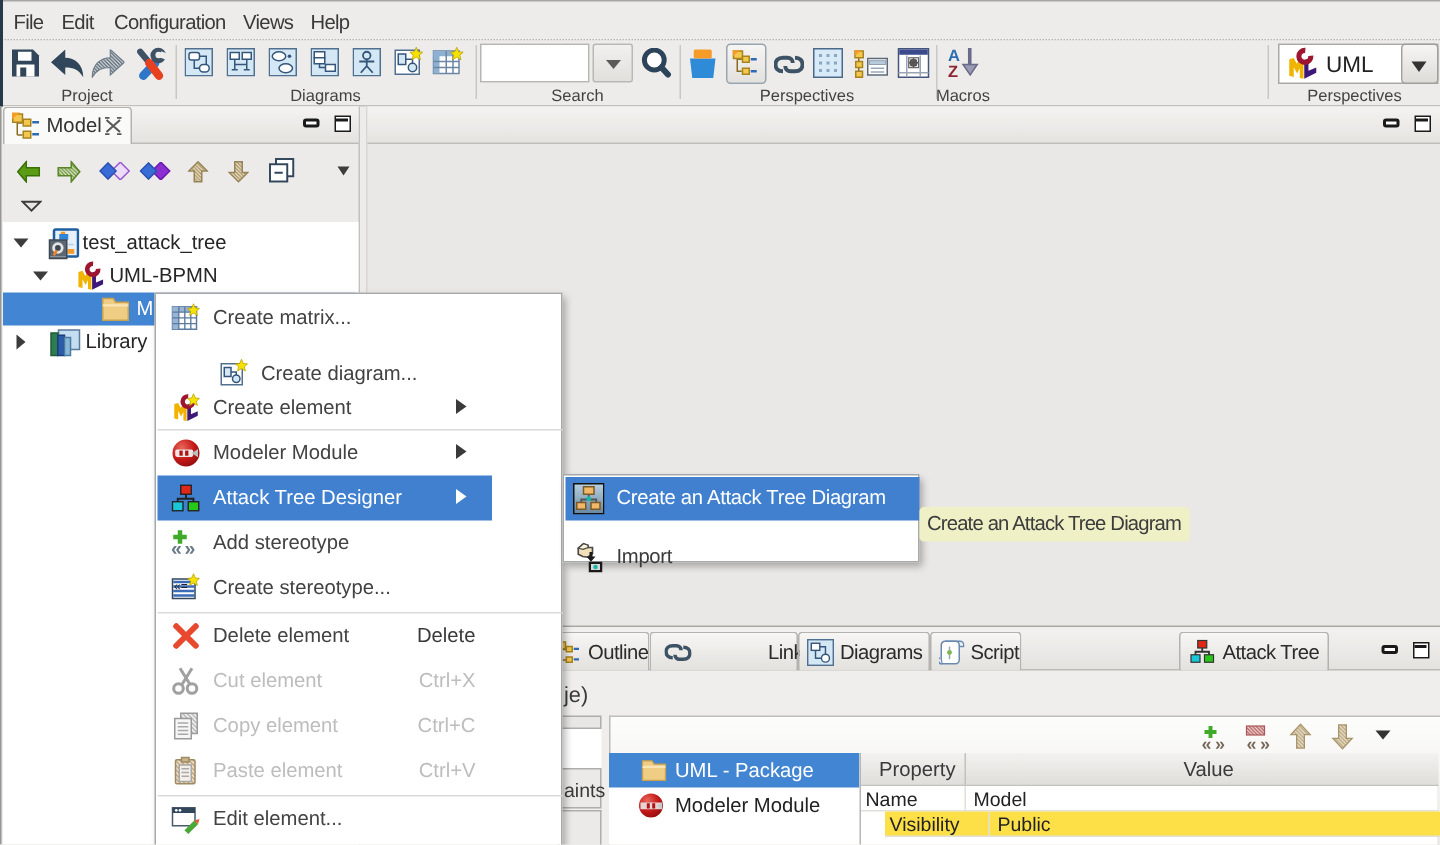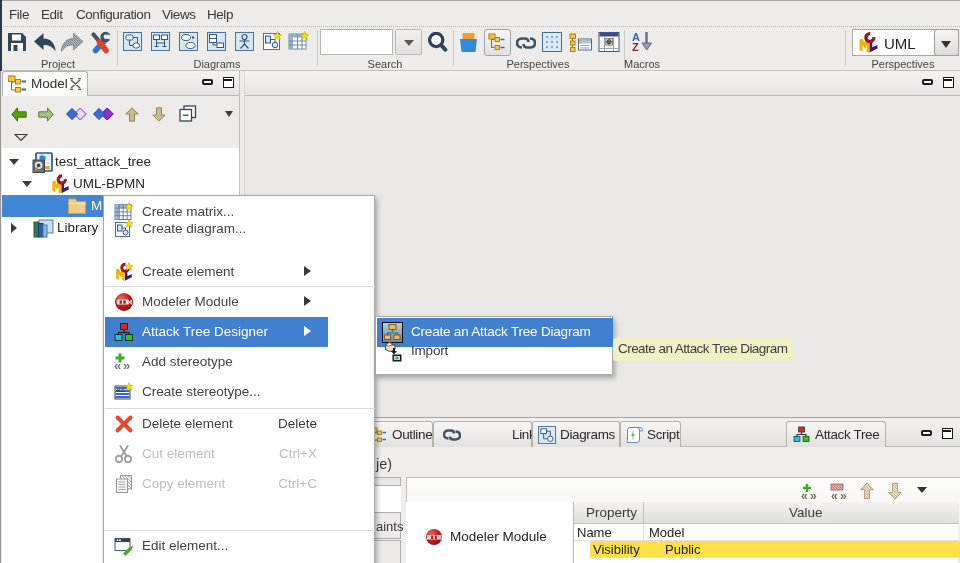--- a/index.html
+++ b/index.html
@@ -497,20 +497,27 @@
         </defs>
       <path d="M9 1 L16.5 9 H12 V19.5 H6 V9 H1.5 Z" fill="url(#htan3)" stroke="#a8946a"></path>
     </svg>
     <svg class="abs" style="left:480px; top:4px;" width="16" height="18" viewBox="0 0 18 21">
       <path d="M9 20 L16.5 12 H12 V1.5 H6 V12 H1.5 Z" fill="url(#htan3)" stroke="#a8946a"></path>
     </svg>
     <div class="abs" style="left:510px; top:9px; width:0; height:0; border-top:6px solid #333; border-left:5px solid transparent; border-right:5px solid transparent;"></div>
   </div>
 
   <div class="abs" style="left:171px; top:84px; width:167px; height:62px; background:#fff;">
+    <div class="abs" style="left:0; top:0; width:167px; height:23px; background:#4285d2;">
+      <svg class="abs" style="left:21px; top:3px;" width="18" height="17" viewBox="0 0 20 18">
+        <path d="M1.5 4.5 v-2.5 h7 l1.5 2.5 h8.5 v12 h-17 z" fill="#f0cd84" stroke="#c8a24e"></path>
+        <path d="M1.5 6.5 h17" stroke="#f8e4b4" stroke-width="1.5"></path>
+      </svg>
+      <span class="abs" style="left:44px; top:4px; font-size:13.5px; color:#fff;">UML - Package</span>
+    </div>
     <div class="abs" style="left:0; top:23px; width:167px; height:24px;">
       <svg class="abs" style="left:19px; top:3px;" width="18" height="18" viewBox="0 0 18 18">
         <defs>
             <radialGradient id="rg1" cx="0.35" cy="0.3" r="0.9">
               <stop offset="0" stop-color="#e86858"></stop>
               <stop offset="0.5" stop-color="#c41818"></stop>
               <stop offset="1" stop-color="#7a0a0a"></stop>
             </radialGradient>
           </defs>
         <circle cx="9" cy="9" r="8" fill="url(#rg1)"></circle>
@@ -547,21 +554,21 @@
   <div class="mi" style="top:1px;">
     <svg class="ic" viewBox="0 0 20 20">
       <rect x="1" y="2.5" width="16" height="15" fill="#fff" stroke="#5a7a9e"></rect>
       <rect x="1" y="2.5" width="16" height="3.6" fill="#9ab4d4"></rect>
       <rect x="1" y="2.5" width="4.2" height="15" fill="#9ab4d4"></rect>
       <path d="M1 6.1 h16 M1 9.9 h16 M1 13.7 h16 M5.2 2.5 v15 M9.2 2.5 v15 M13.2 2.5 v15" stroke="#5a7a9e" stroke-width="0.9" fill="none"></path>
       <path d="M15 0.5 l1.2 2.8 2.8 .3 -2.1 1.9 .7 2.8 -2.6 -1.6 -2.6 1.6 .7 -2.8 -2.1 -1.9 2.8 -.3 z" fill="#f4e300" stroke="#b99b00" stroke-width="0.5"></path>
     </svg>
     <span class="tx">Create matrix...</span>
   </div>
-  <div class="mi" style="top:18px;">
+  <div class="mi" style="top:38px;margin-left:32px;">
     <svg class="ic" viewBox="0 0 20 20">
       <rect x="1.5" y="3.5" width="14" height="14" fill="#fff" stroke="#51708f"></rect>
       <rect x="3.5" y="6" width="4.5" height="6" fill="#d3e7f5" stroke="#35567a"></rect>
       <circle cx="11.5" cy="13.5" r="2.5" fill="#d3e7f5" stroke="#35567a"></circle>
       <path d="M8 9 H11.5 V11" fill="none" stroke="#35567a"></path>
       <path d="M15 0.5 l1.2 2.8 2.8 .3 -2.1 1.9 .7 2.8 -2.6 -1.6 -2.6 1.6 .7 -2.8 -2.1 -1.9 2.8 -.3 z" fill="#f4e300" stroke="#b99b00" stroke-width="0.5"></path>
     </svg>
     <span class="tx">Create diagram...</span>
   </div>
   <div class="mi" style="top:61px;">
@@ -651,20 +658,36 @@
   </div>
   <div class="mi dis" style="top:273px;">
     <svg class="ic" viewBox="0 0 20 20">
       <rect x="6.5" y="1.5" width="11" height="13.5" fill="url(#hgray)" stroke="#9a9a9a"></rect>
       <rect x="2.5" y="5" width="11" height="13.5" fill="#f6f6f6" stroke="#9a9a9a"></rect>
       <path d="M4.5 8 h7 M4.5 10.5 h7 M4.5 13 h7 M4.5 15.5 h7" stroke="#a8a8a8"></path>
     </svg>
     <span class="tx">Copy element</span>
       <span class="ac">Ctrl+C</span>
   </div>
+  <div class="mi dis" style="top:303px;">
+    <svg class="ic" viewBox="0 0 20 20">
+      <defs>
+          <pattern id="htan2" width="3" height="3" patternUnits="userSpaceOnUse">
+            <rect width="3" height="3" fill="#eee6d8"></rect>
+            <path d="M0 0 L3 3 M-1 2 L2 5 M2 -1 L5 2" stroke="#b89a6a" stroke-width="0.9"></path>
+          </pattern>
+        </defs>
+      <rect x="3" y="2.5" width="13" height="16" rx="1" fill="url(#htan2)" stroke="#a08a62"></rect>
+      <rect x="7" y="1" width="5" height="3" fill="#c8b48e" stroke="#a08a62"></rect>
+      <rect x="5.5" y="6" width="8" height="11" fill="#f4f0e8" stroke="#a8a8a8"></rect>
+      <path d="M7 8.5 h5 M7 11 h5 M7 13.5 h5" stroke="#aaa"></path>
+    </svg>
+    <span class="tx">Paste element</span>
+      <span class="ac">Ctrl+V</span>
+  </div>
   <div class="msep" style="top:334px;"></div>
   <div class="mi" style="top:335px;">
     <svg class="ic" viewBox="0 0 20 20">
       <rect x="1" y="2.5" width="15" height="12" fill="#fff" stroke="#4a5a6a"></rect>
       <rect x="1" y="2.5" width="15" height="3.5" fill="#31465a"></rect>
       <circle cx="3.5" cy="4.2" r="0.9" fill="#fff"></circle>
         <circle cx="6" cy="4.2" r="0.9" fill="#fff"></circle>
       <path d="M9 17.5 L15.5 11 L18 13.5 L11.5 20 Z" fill="#48a838"></path>
       <path d="M15.5 11 L18 13.5 L19 10 Z" fill="#e05a3a"></path>
     </svg>
@@ -686,21 +709,21 @@
         </defs>
       <rect x="0.5" y="0.5" width="20" height="20" fill="url(#sbg)" stroke="#111"></rect>
       <path d="M10.5 7 v4 M5.5 13 v-2 h10 v2" fill="none" stroke="#555" stroke-width="1.2"></path>
       <rect x="7" y="2.5" width="7" height="5" fill="#f0b868" stroke="#7a5a28"></rect>
       <rect x="2.5" y="13" width="6" height="4.5" fill="#f0b868" stroke="#7a5a28"></rect>
       <rect x="12" y="13" width="6" height="4.5" fill="#f0b868" stroke="#7a5a28"></rect>
       <circle cx="10.5" cy="10.5" r="1.6" fill="#18b8a8"></circle>
     </svg>
     <span class="tx">Create an Attack Tree Diagram</span>
   </div>
-  <div class="smi" style="top:20px;">
+  <div class="smi" style="top:40px;">
     <svg class="abs" style="left:7px; top:4px;" width="19" height="21" viewBox="0 0 19 21">
       <path d="M1.5 8.5 L1.5 4.5 L5 1.5 L8 2.5 L8 4 L11 4 L11 8 L8 10.5 L4.5 10 Z" fill="#f2e0b8" stroke="#4a4a4a" stroke-width="1.1"></path>
       <path d="M5 1.5 L8 2.5 L8 4 L4.8 5.2 L1.5 4.5 Z" fill="#fbf2d8" stroke="#4a4a4a" stroke-width="0.8"></path>
       <path d="M9.5 8 v3 h2 l-3 3.5 -3 -3.5 h2 v-3 z" fill="#1a1a1a" transform="translate(1.5,-1)"></path>
       <rect x="8.5" y="13.5" width="9" height="7" fill="#1a1a1a"></rect>
       <rect x="10" y="15" width="6" height="4" fill="#d8d8d8"></rect>
       <circle cx="13" cy="17" r="1.5" fill="#18b8a8"></circle>
     </svg>
     <span class="tx">Import</span>
   </div>

